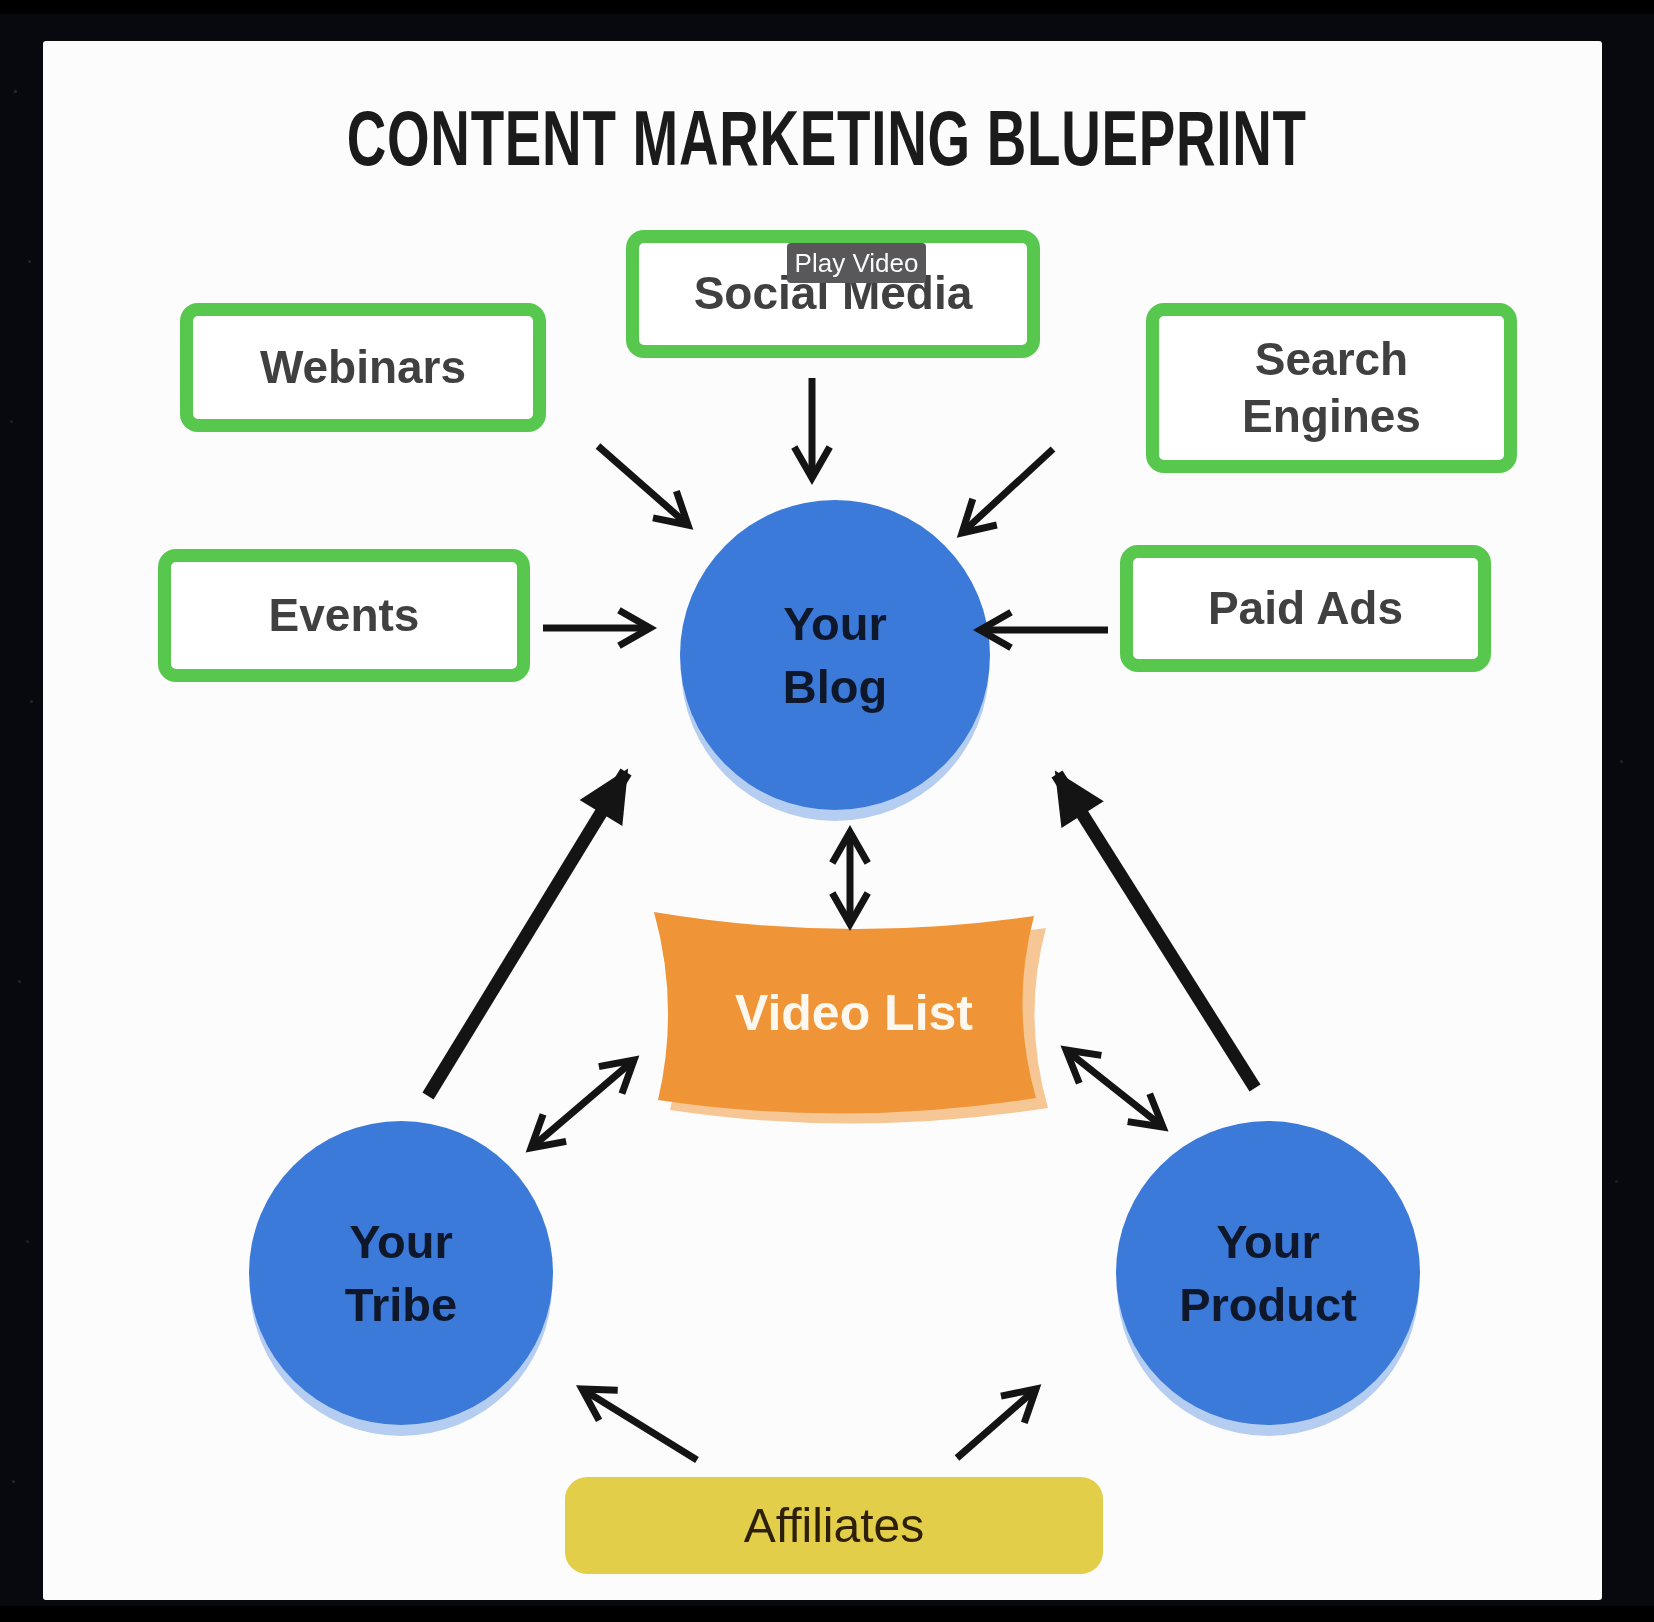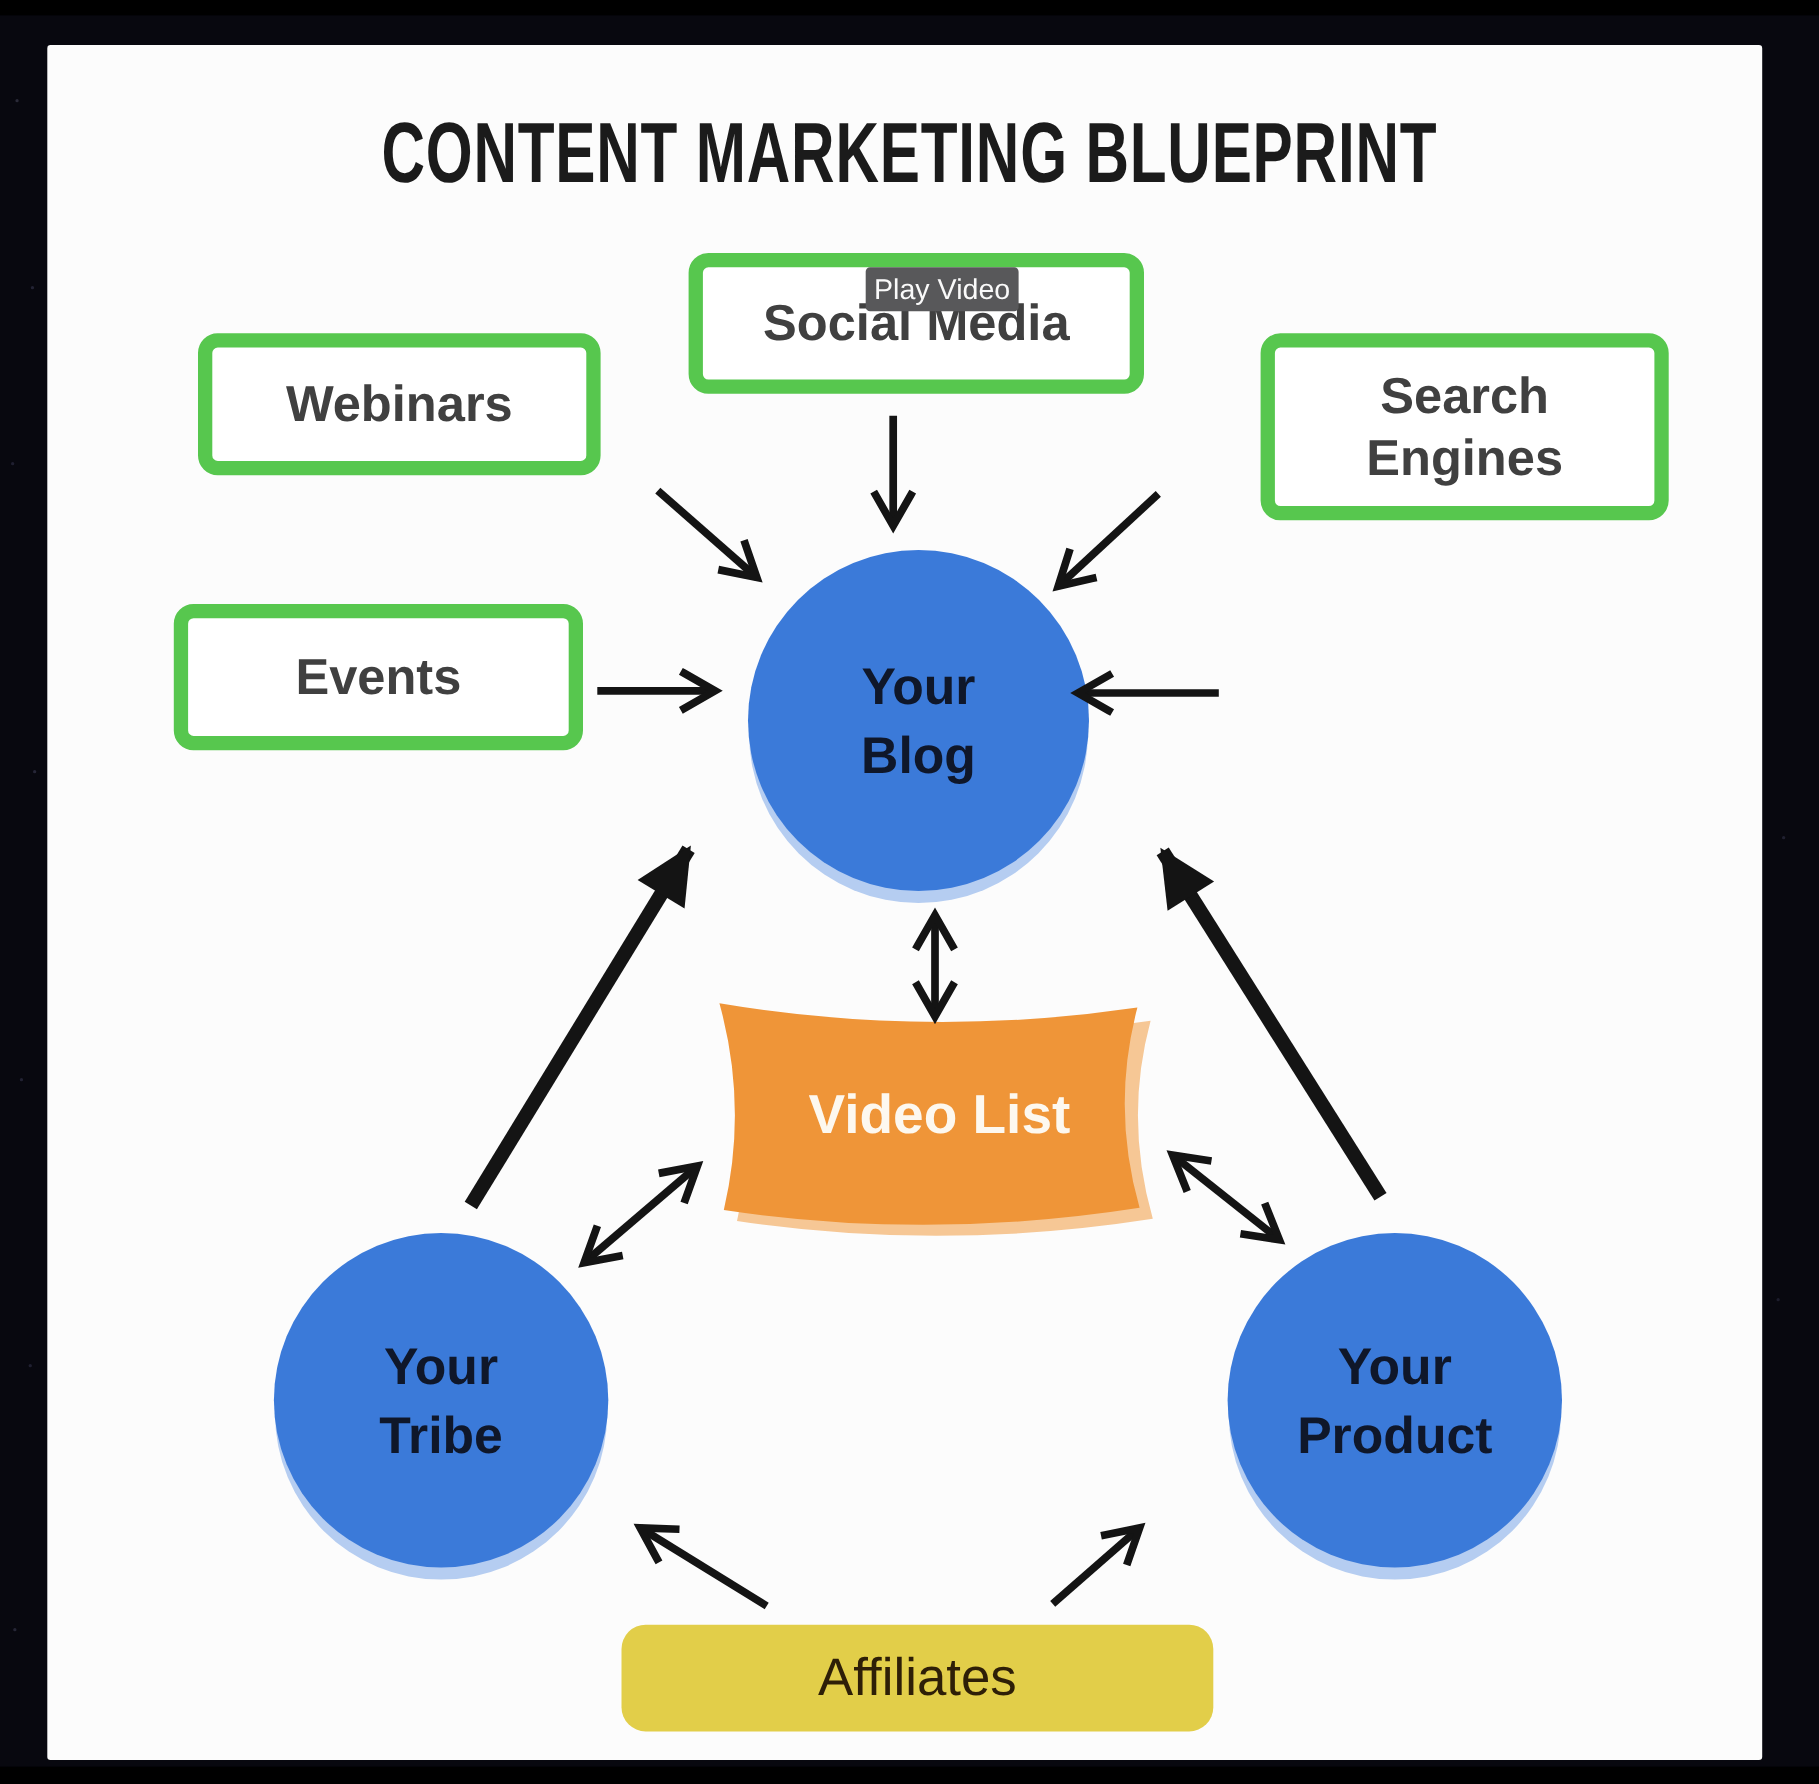--- a/index.html
+++ b/index.html
@@ -66,20 +66,23 @@
   </div>
   <div class="gbox social">
     <span>Social Media</span>
   </div>
   <div class="gbox search">
     <span>Search Engines</span>
   </div>
   <div class="gbox events">
     <span>Events</span>
   </div>
+  <div class="gbox paidads">
+    <span>Paid Ads</span>
+  </div>
 
   <div class="hub blog">
     <span class="lbl">Your Blog</span>
   </div>
   <div class="hub tribe">
     <span class="lbl">Your Tribe</span>
   </div>
   <div class="hub product">
     <span class="lbl">Your Product</span>
   </div>

